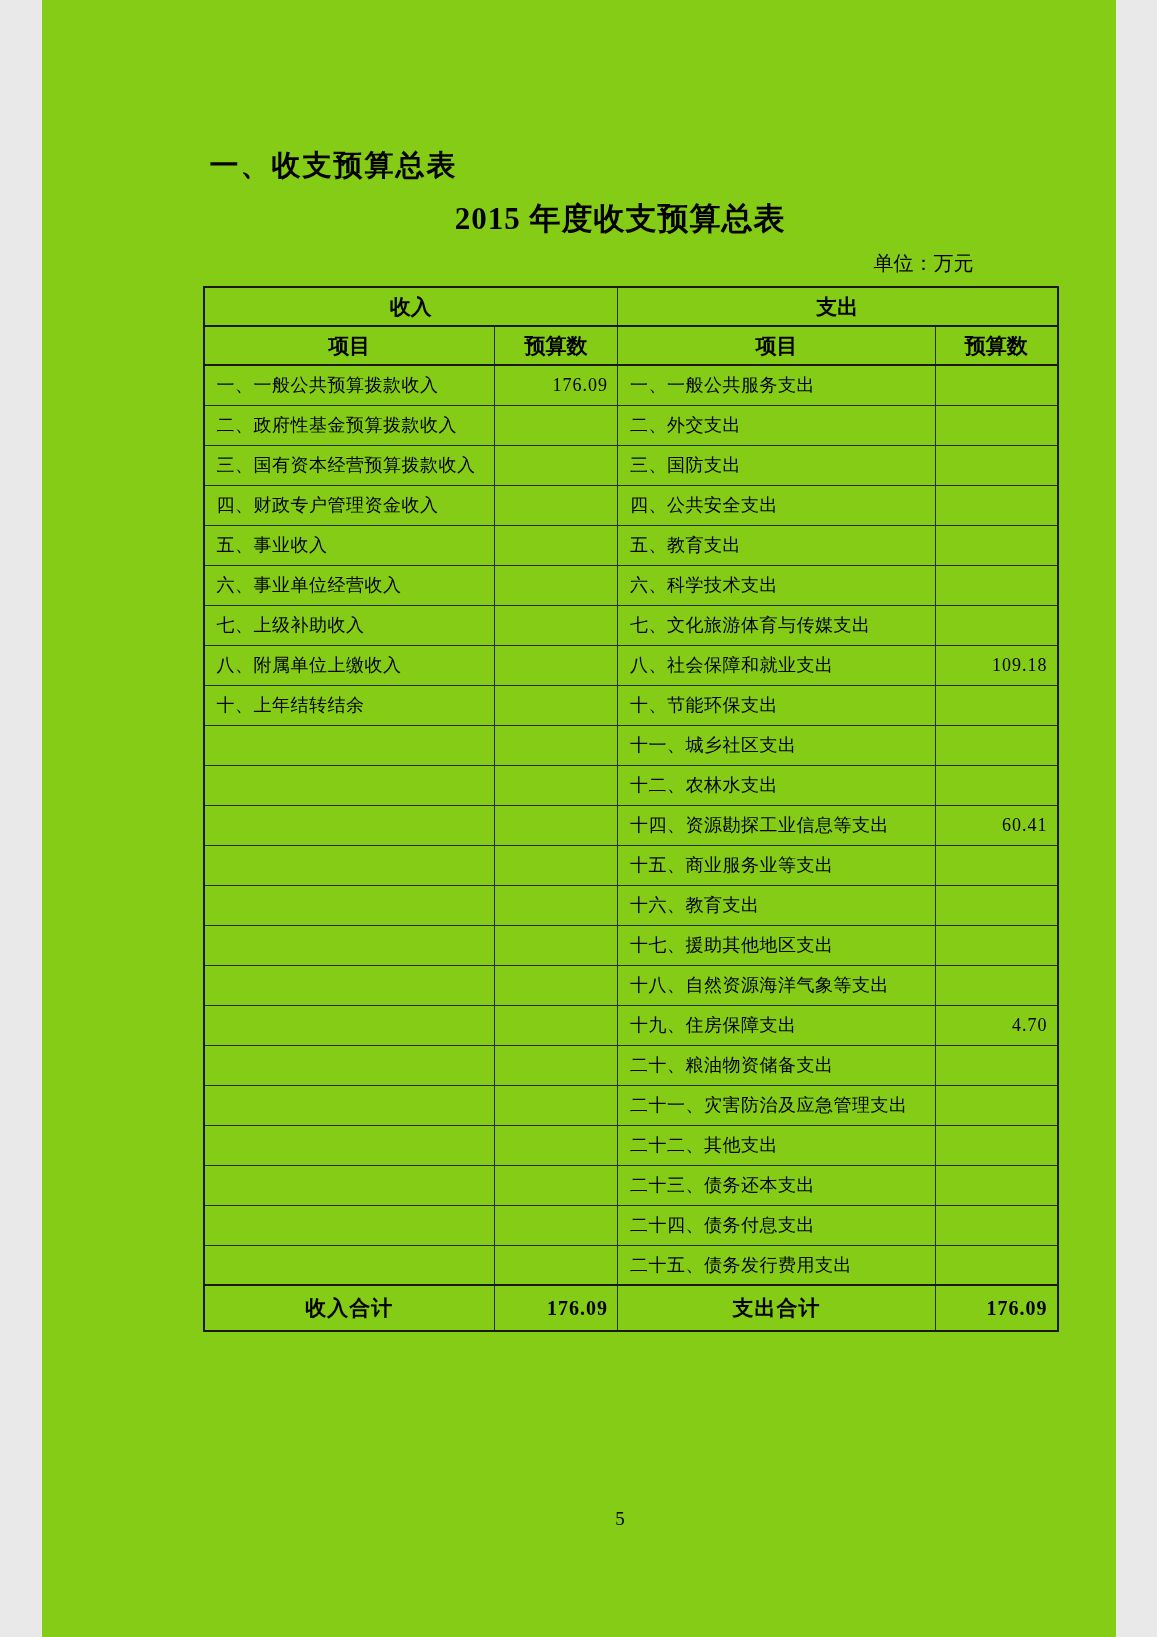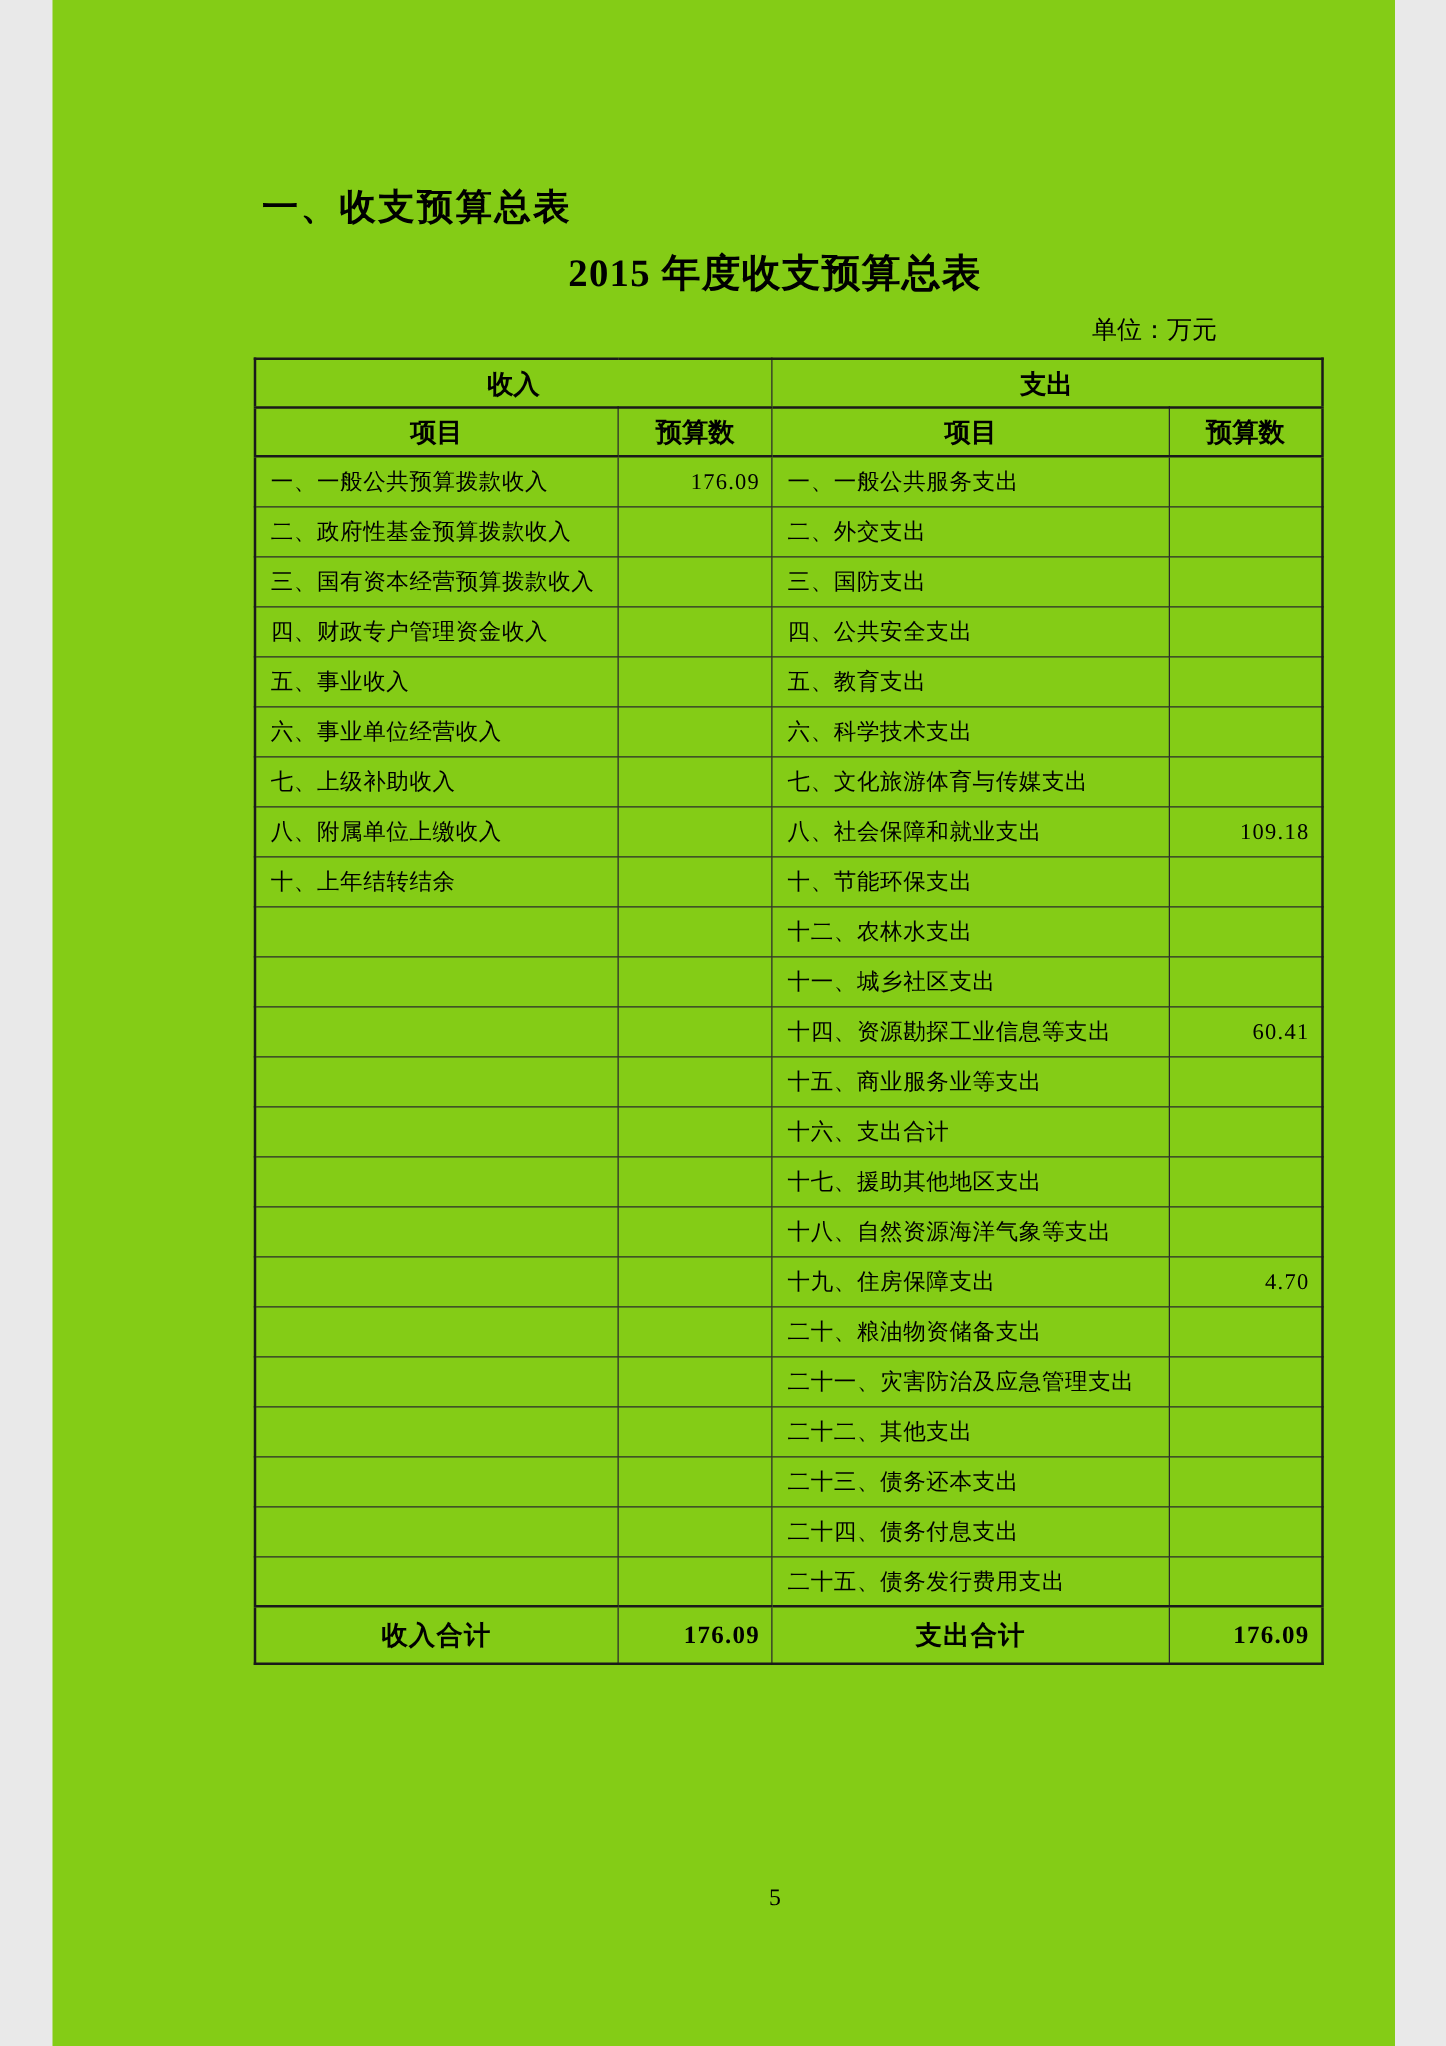--- a/index.html
+++ b/index.html
@@ -181,45 +181,45 @@
         </tr>
         <tr>
           <td class="item">十、上年结转结余</td>
           <td class="num"></td>
           <td class="item">十、节能环保支出</td>
           <td class="num"></td>
         </tr>
         <tr>
           <td class="item"></td>
           <td class="num"></td>
+          <td class="item">十一、城乡社区支出</td>
+          <td class="num"></td>
+        </tr>
+        <tr>
+          <td class="item"></td>
+          <td class="num"></td>
           <td class="item">十二、农林水支出</td>
-          <td class="num"></td>
-        </tr>
-        <tr>
-          <td class="item"></td>
-          <td class="num"></td>
-          <td class="item">十一、城乡社区支出</td>
           <td class="num"></td>
         </tr>
         <tr>
           <td class="item"></td>
           <td class="num"></td>
           <td class="item">十四、资源勘探工业信息等支出</td>
           <td class="num">60.41</td>
         </tr>
         <tr>
           <td class="item"></td>
           <td class="num"></td>
           <td class="item">十五、商业服务业等支出</td>
           <td class="num"></td>
         </tr>
         <tr>
           <td class="item"></td>
           <td class="num"></td>
-          <td class="item">十六、支出合计</td>
+          <td class="item">十六、教育支出</td>
           <td class="num"></td>
         </tr>
         <tr>
           <td class="item"></td>
           <td class="num"></td>
           <td class="item">十七、援助其他地区支出</td>
           <td class="num"></td>
         </tr>
         <tr>
           <td class="item"></td>

